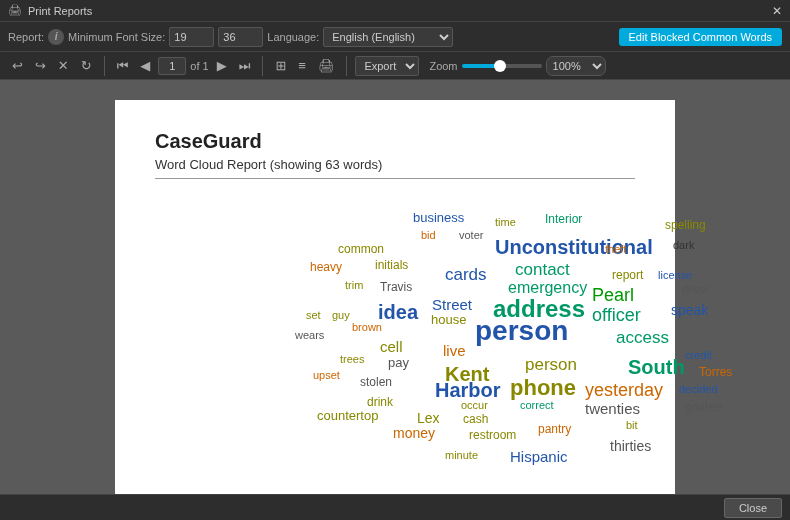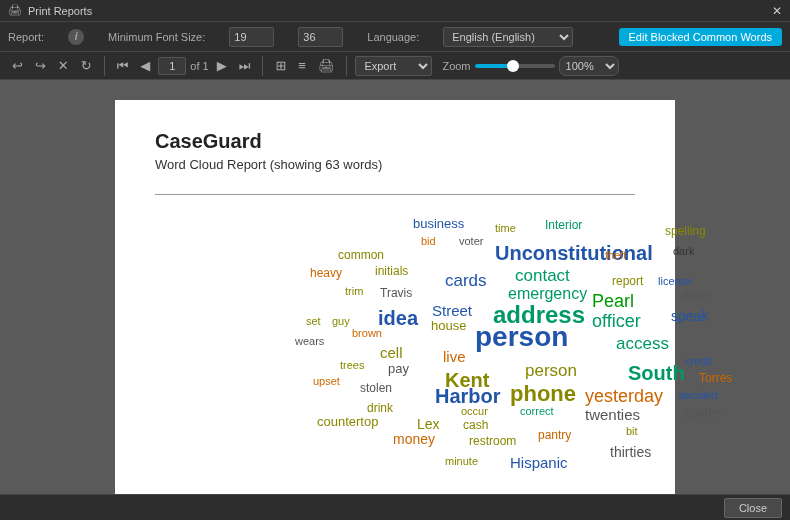--- a/index.html
+++ b/index.html
@@ -18,21 +18,21 @@
     .title-bar-text { color: #ccc; font-size: 11px; flex: 1; }
     .title-bar-close { color: #ccc; cursor: pointer; font-size: 12px; }
 
     
     .toolbar1 {
       background: #2d2d2d;
       height: 30px;
       display: flex;
       align-items: center;
       padding: 0 8px;
-      gap: 24px;
+      gap: 4px;
       border-bottom: 1px solid #444;
     }
     .toolbar1 label { color: #aaa; font-size: 11px; }
     .toolbar1 select, .toolbar1 input[type=number] {
       background: #3a3a3a;
       border: 1px solid #555;
       color: #ccc;
       font-size: 11px;
       height: 20px;
       padding: 0 4px;
@@ -71,21 +71,21 @@
     }
     .page-input {
       background: #3a3a3a; border: 1px solid #555;
       color: #ccc; font-size: 11px; width: 28px; height: 18px;
       text-align: center; border-radius: 2px;
     }
     .separator { width: 1px; height: 20px; background: #555; margin: 0 4px; }
     .export-select {
       background: #3a3a3a; border: 1px solid #555;
       color: #ccc; font-size: 11px; height: 20px;
-      padding: 0 4px; border-radius: 2px; width: 77px;
+      padding: 0 4px; border-radius: 2px; width: 64px;
     }
     .zoom-label { color: #aaa; font-size: 11px; margin-left: 6px; }
     .zoom-slider {
       -webkit-appearance: none;
       width: 80px; height: 4px;
       background: linear-gradient(to right, #00aadd 50%, #555 50%);
       border-radius: 2px; cursor: pointer;
     }
     .zoom-slider::-webkit-slider-thumb {
       -webkit-appearance: none; width: 12px; height: 12px;
@@ -119,21 +119,21 @@
     
     .doc-page {
       background: #fff;
       width: 560px;
       min-height: 420px;
       padding: 30px 40px 30px 40px;
       position: relative;
       color: #000;
     }
     .doc-title { font-size: 20px; font-weight: bold; color: #222; margin-bottom: 4px; }
-    .doc-subtitle { font-size: 13px; color: #333; border-bottom: 1px solid #999; padding-bottom: 22px; margin-bottom: 12px; }
+    .doc-subtitle { font-size: 13px; color: #333; border-bottom: 1px solid #999; padding-bottom: 6px; margin-bottom: 22px; }
 
     
     .word-cloud {
       position: relative;
       width: 580px;
       height: 280px;
       margin: 0 auto;
     }
     .wc-word {
       position: absolute;

